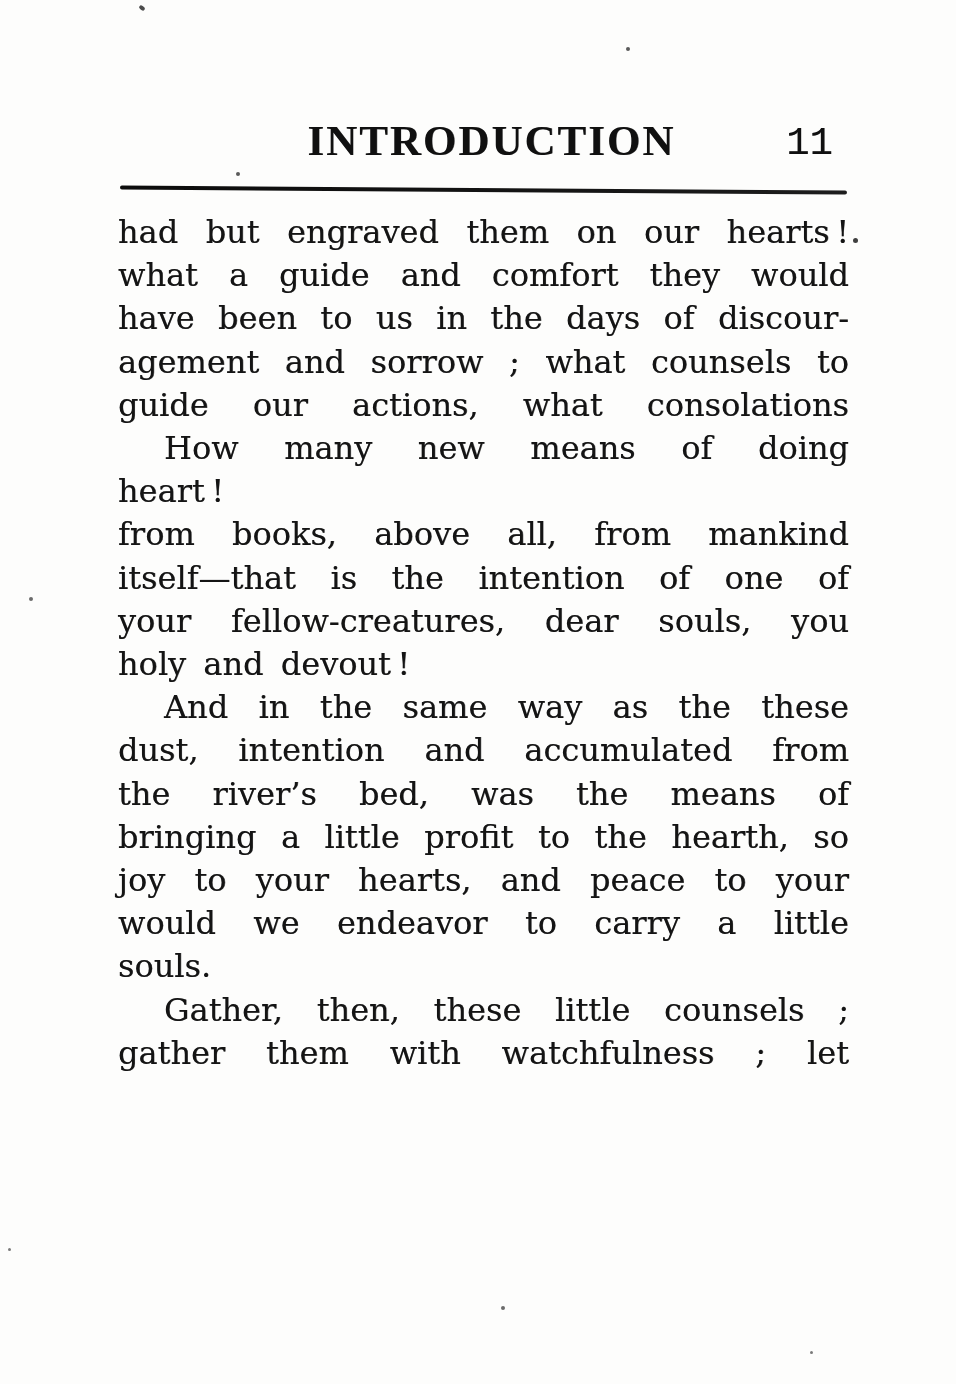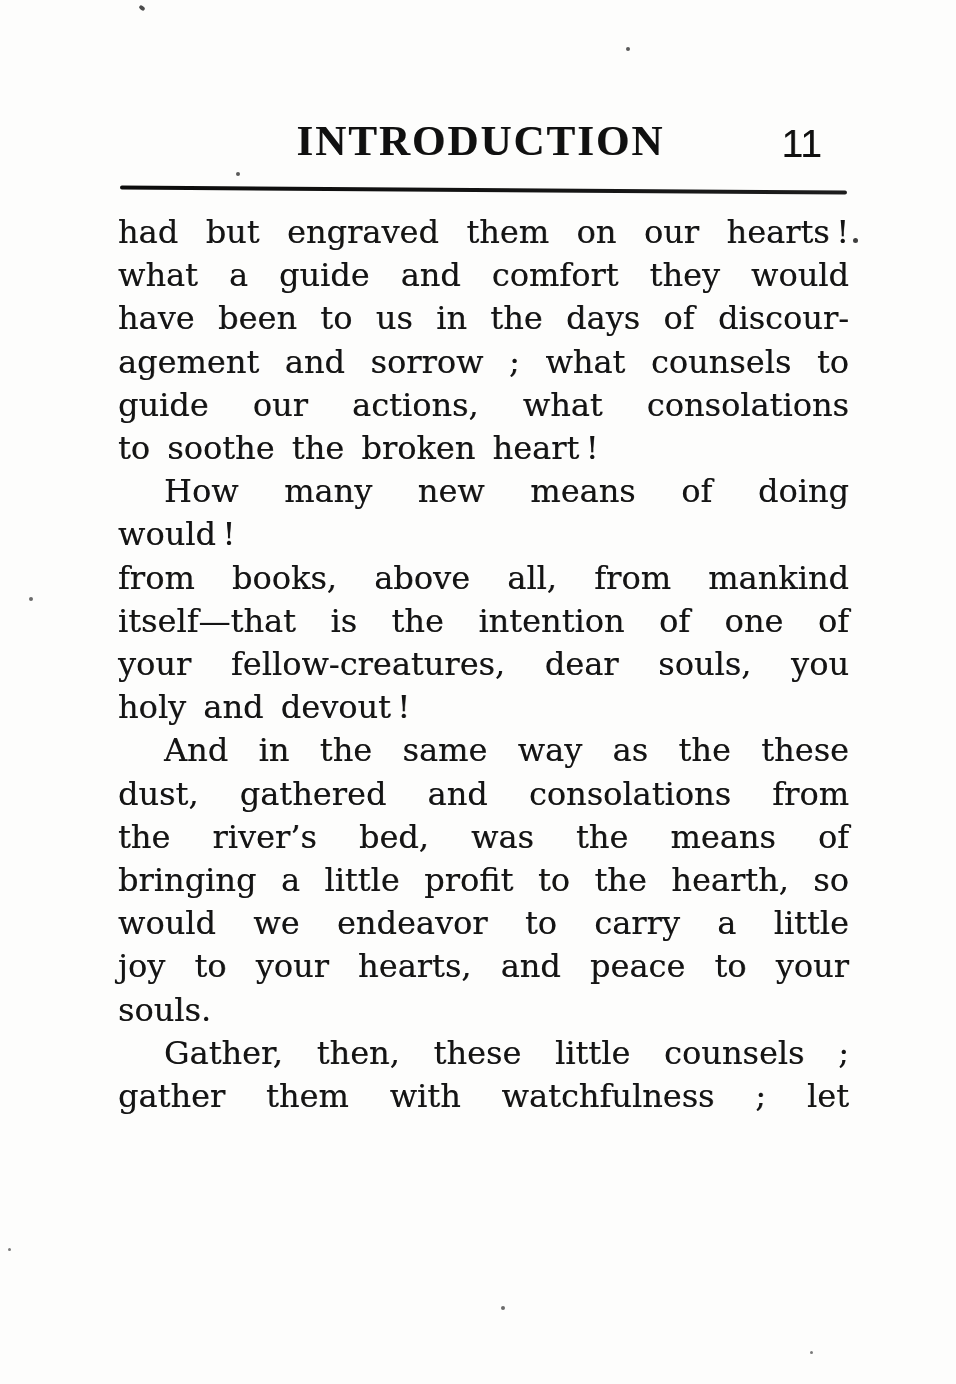--- a/index.html
+++ b/index.html
@@ -13,41 +13,41 @@
     height: 1384px;
     background: #fdfdfc;
     overflow: hidden;
     font-family: "DejaVu Serif", serif;
     color: #141414;
   }
   
   .running-head {
     position: absolute;
     top: 118px;
-    left: 115px;
+    left: 126px;
     width: 731px;
     height: 52px;
   }
   .head-title {
     position: absolute;
     left: 0; right: 0;
     text-align: center;
     font-family: "Liberation Serif", serif;
     font-weight: bold;
     font-size: 43px;
     letter-spacing: 2px;
     line-height: 46px;
     color: #101010;
     text-shadow: 0.4px 0.4px 0.5px rgba(10,10,10,0.45);
   }
   .head-pagenum {
     position: absolute;
     right: 24px;
     top: 6px;
-    font-family: Liberation Sans, sans-serif;
+    font-family: Liberation Mono, monospace;
     font-size: 39px;
     line-height: 40px;
     color: #101010;
     text-shadow: 0.4px 0.4px 0.5px rgba(10,10,10,0.45);
   }
   .head-rule {
     position: absolute;
     top: 188px;
     left: 120px;
     width: 727px;
@@ -104,33 +104,32 @@
   </div>
 
   <div class="head-rule"></div>
 
   <div class="body-text">
     <div class="ln j">had but engraved them on our hearts !</div>
     <div class="ln j">what a guide and comfort they would</div>
     <div class="ln j">have been to us in the days of discour-</div>
     <div class="ln j">agement and sorrow ; what counsels to</div>
     <div class="ln j">guide our actions, what consolations</div>
-    <div class="ln end">to soothe the broken heart !</div>
     <div class="ln j ind">How many new means of doing</div>
-    <div class="ln end">would !</div>
+    <div class="ln end">heart !</div>
     <div class="ln j">from books, above all, from mankind</div>
     <div class="ln j">itself—that is the intention of one of</div>
     <div class="ln j">your fellow-creatures, dear souls, you</div>
     <div class="ln end">holy and devout !</div>
     <div class="ln j ind">And in the same way as the these</div>
-    <div class="ln j">dust, gathered and consolations from</div>
+    <div class="ln j">dust, intention and accumulated from</div>
     <div class="ln j">the river’s bed, was the means of</div>
     <div class="ln j">bringing a little profit to the hearth, so</div>
+    <div class="ln j">joy to your hearts, and peace to your</div>
     <div class="ln j">would we endeavor to carry a little</div>
-    <div class="ln j">joy to your hearts, and peace to your</div>
     <div class="ln end">souls.</div>
     <div class="ln j ind">Gather, then, these little counsels ;</div>
     <div class="ln j">gather them with watchfulness ; let</div>
   </div>
 
   <div class="speck s1"></div>
   <div class="speck s2"></div>
   <div class="speck s3"></div>
   <div class="speck s4"></div>
   <div class="speck s5"></div>

